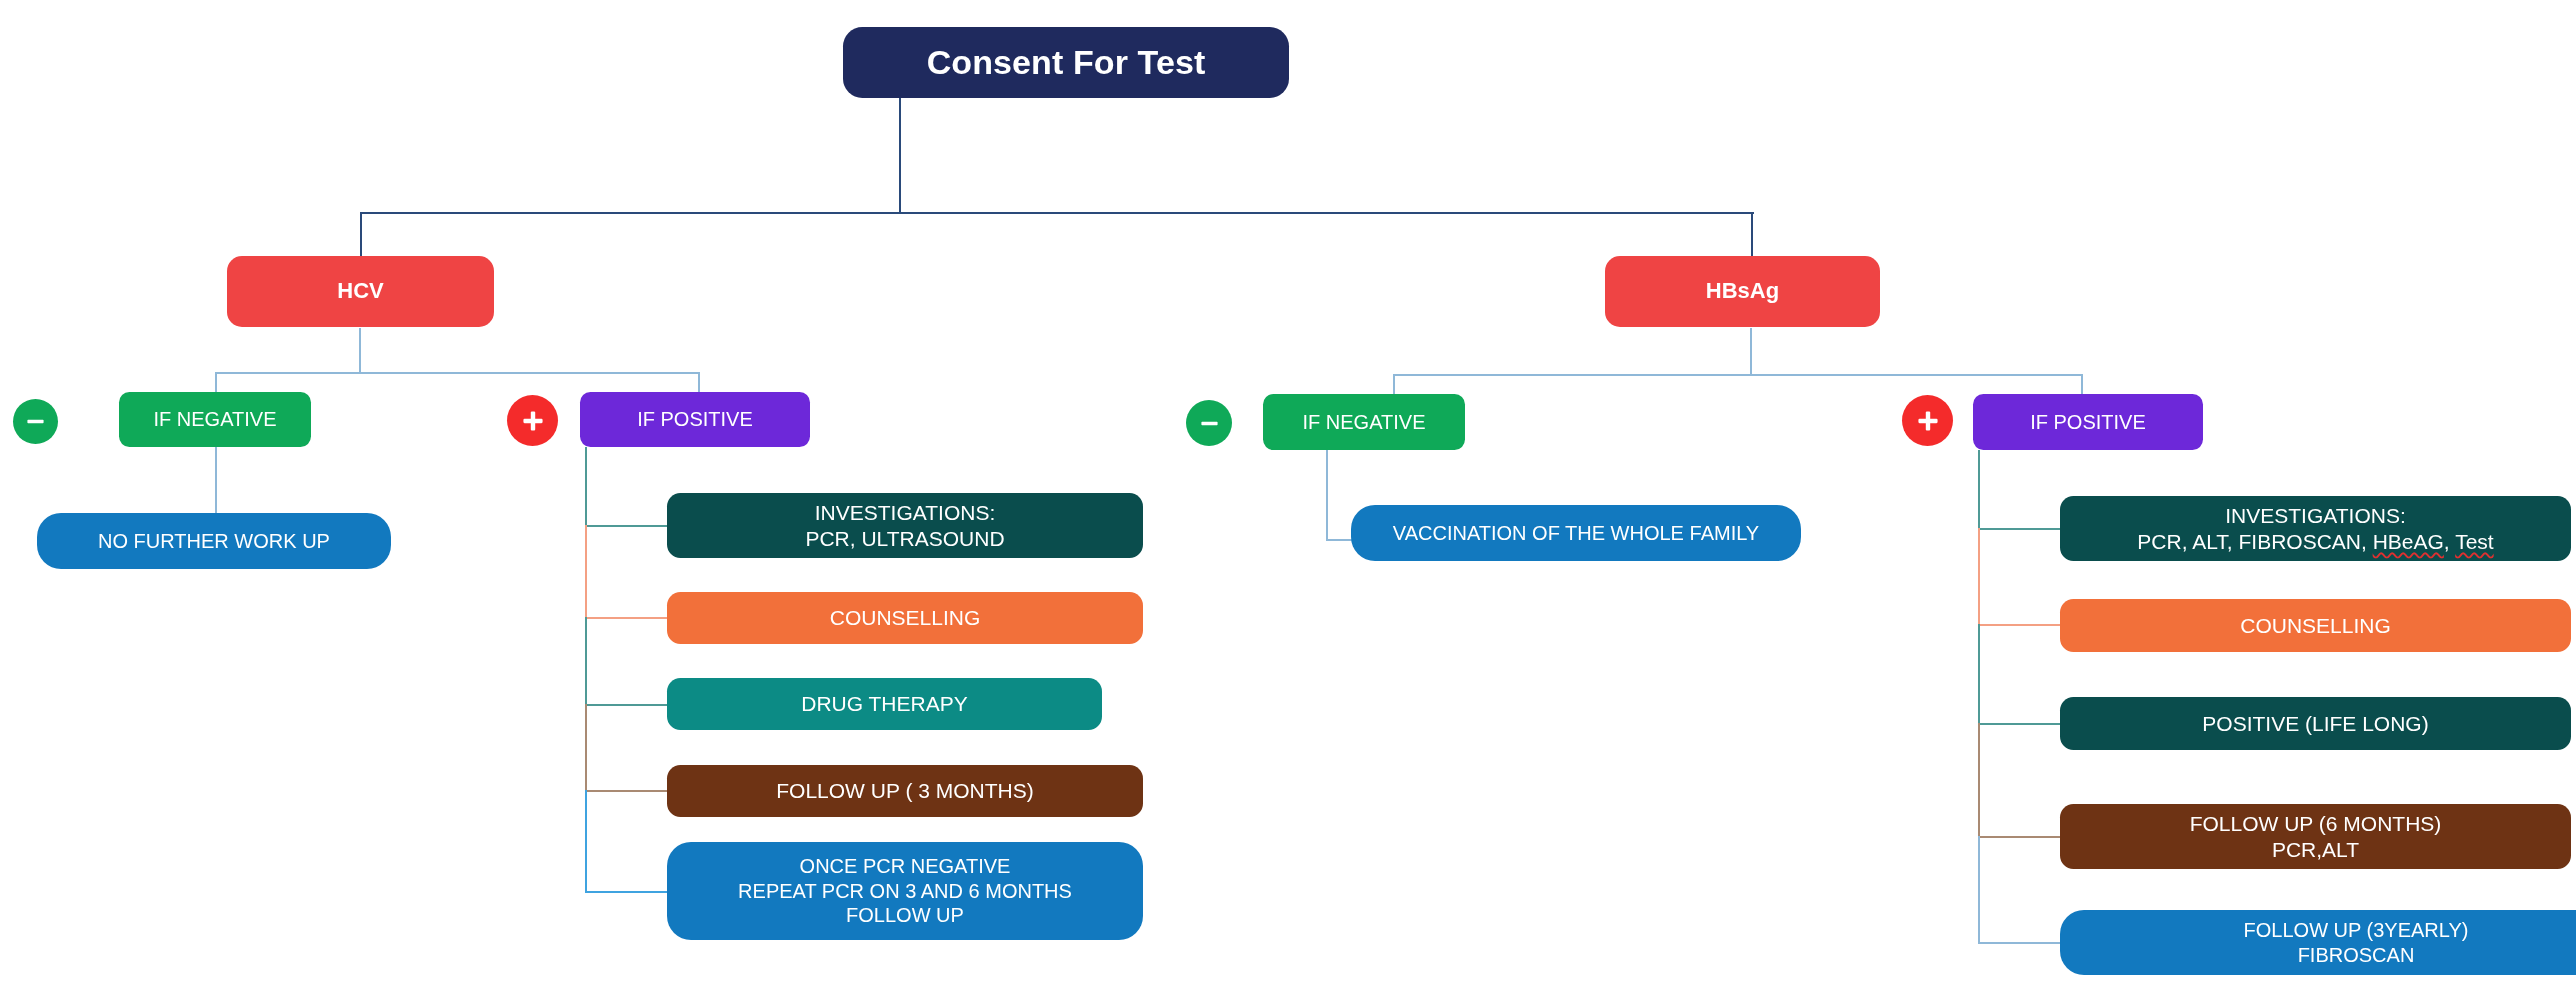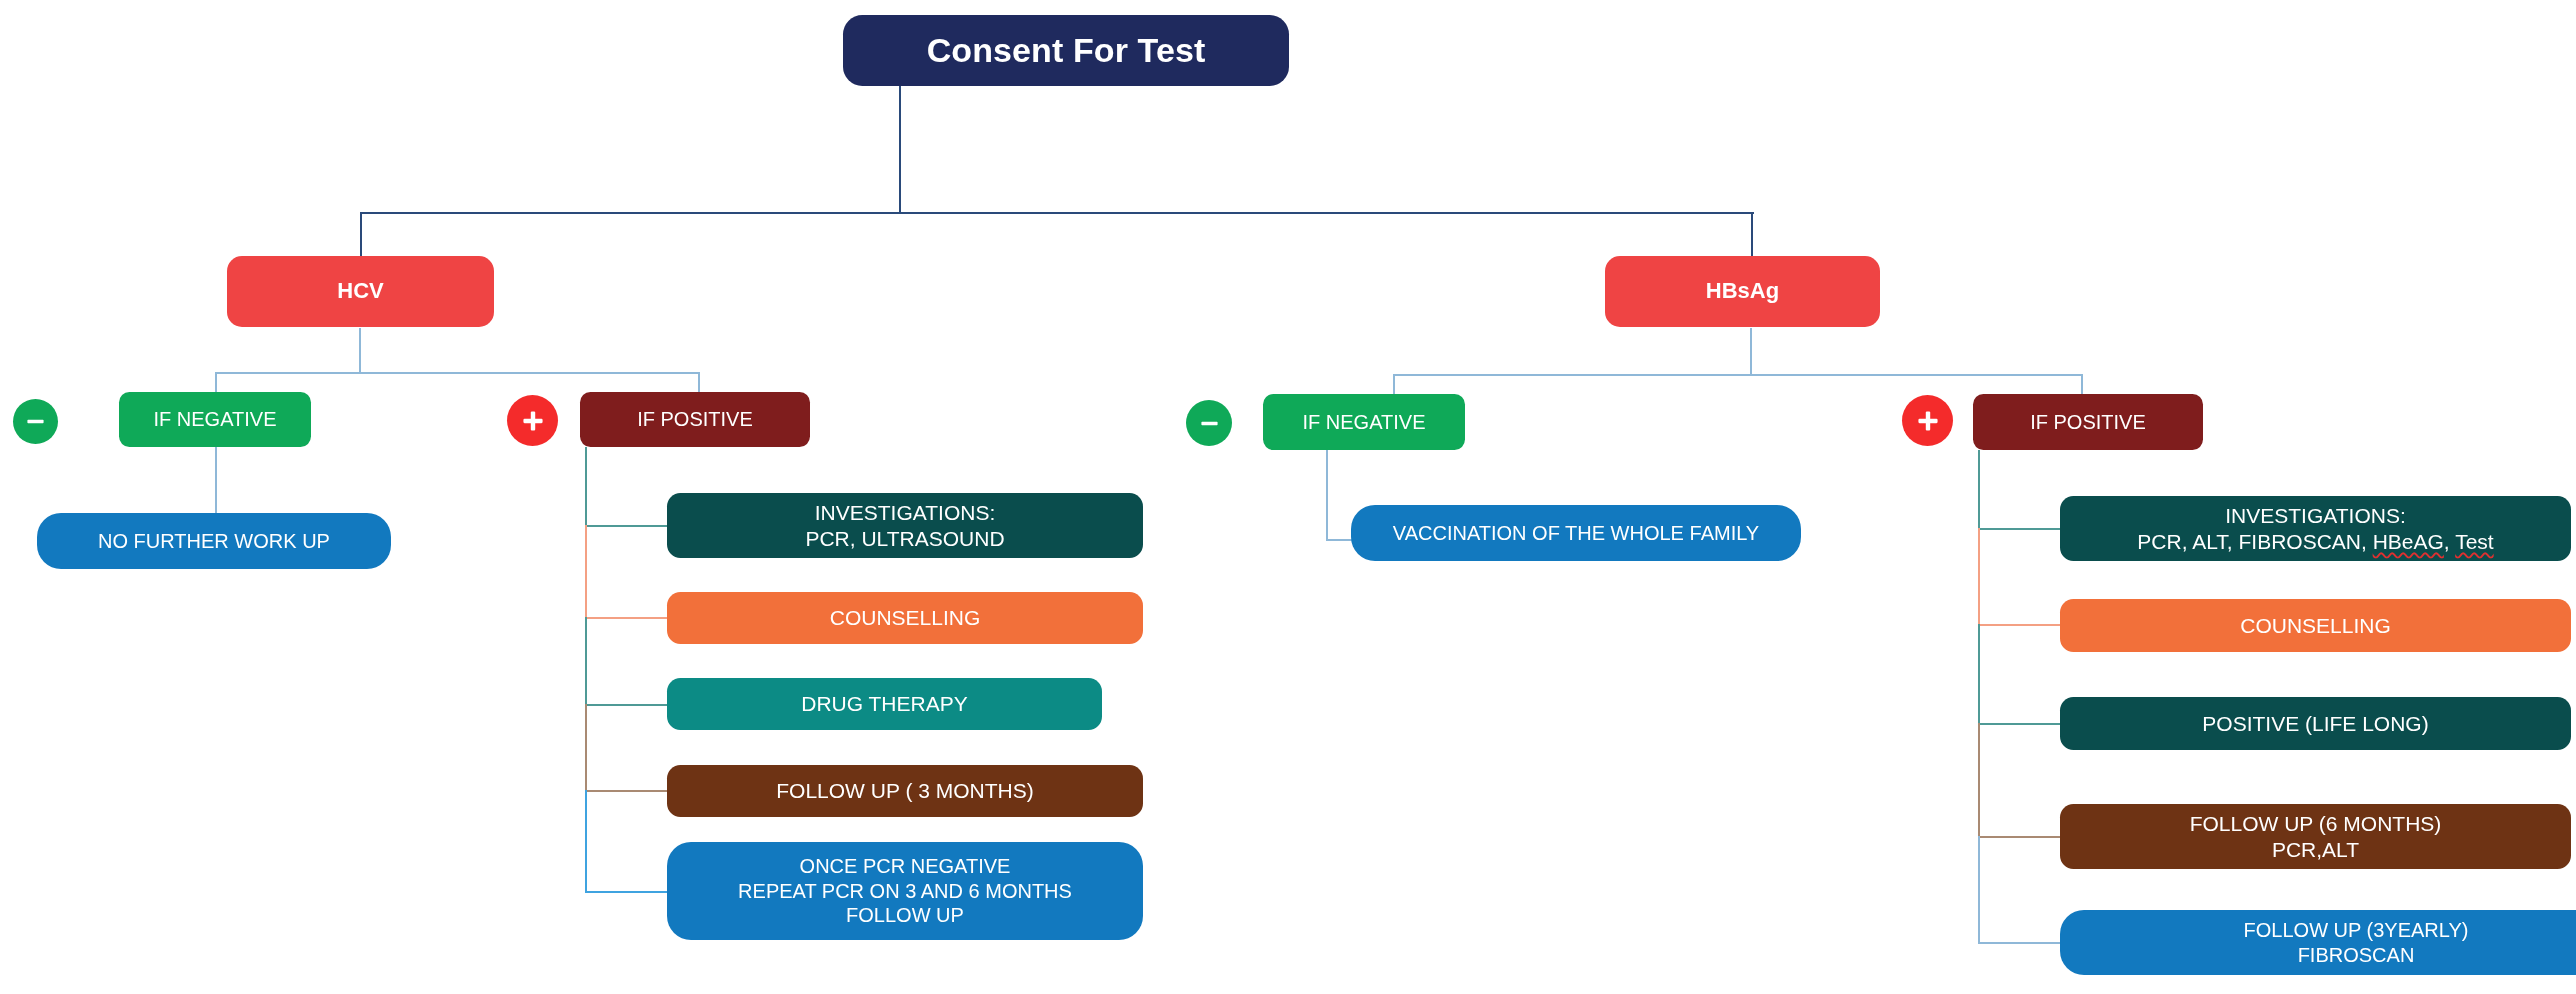--- a/index.html
+++ b/index.html
@@ -36,35 +36,36 @@
     width: 100%;
   }
   .node .ln { display: block; }
 
   .node-root {
     background: #1f2a5e;
     font-size: 34px;
     font-weight: bold;
     letter-spacing: 0.1px;
     border-radius: 19.3px;
+    margin-top: 12px;
   }
   .node-test {
     background: #ef4444;
     font-size: 22px;
     font-weight: bold;
     border-radius: 15px;
   }
   .node-neg {
     background: #0fa958;
     font-size: 20px;
     font-weight: normal;
     border-radius: 10.4px;
   }
   .node-pos {
-    background: #7f1d1d;
+    background: #6d28d9;
     font-size: 20px;
     font-weight: normal;
     border-radius: 10.4px;
   }
   .node-blue  { background: #1279bf; font-size: 20px; border-radius: 24px; }
   .node-tealdark { background: #0a4d4d; font-size: 21px; border-radius: 13.4px; }
   .node-orange{ background: #f2703a; font-size: 21px; border-radius: 13.4px; }
   .node-teal  { background: #0c8b85; font-size: 21px; border-radius: 13.4px; }
   .node-brown { background: #6e3314; font-size: 21px; border-radius: 13.4px; }
 

